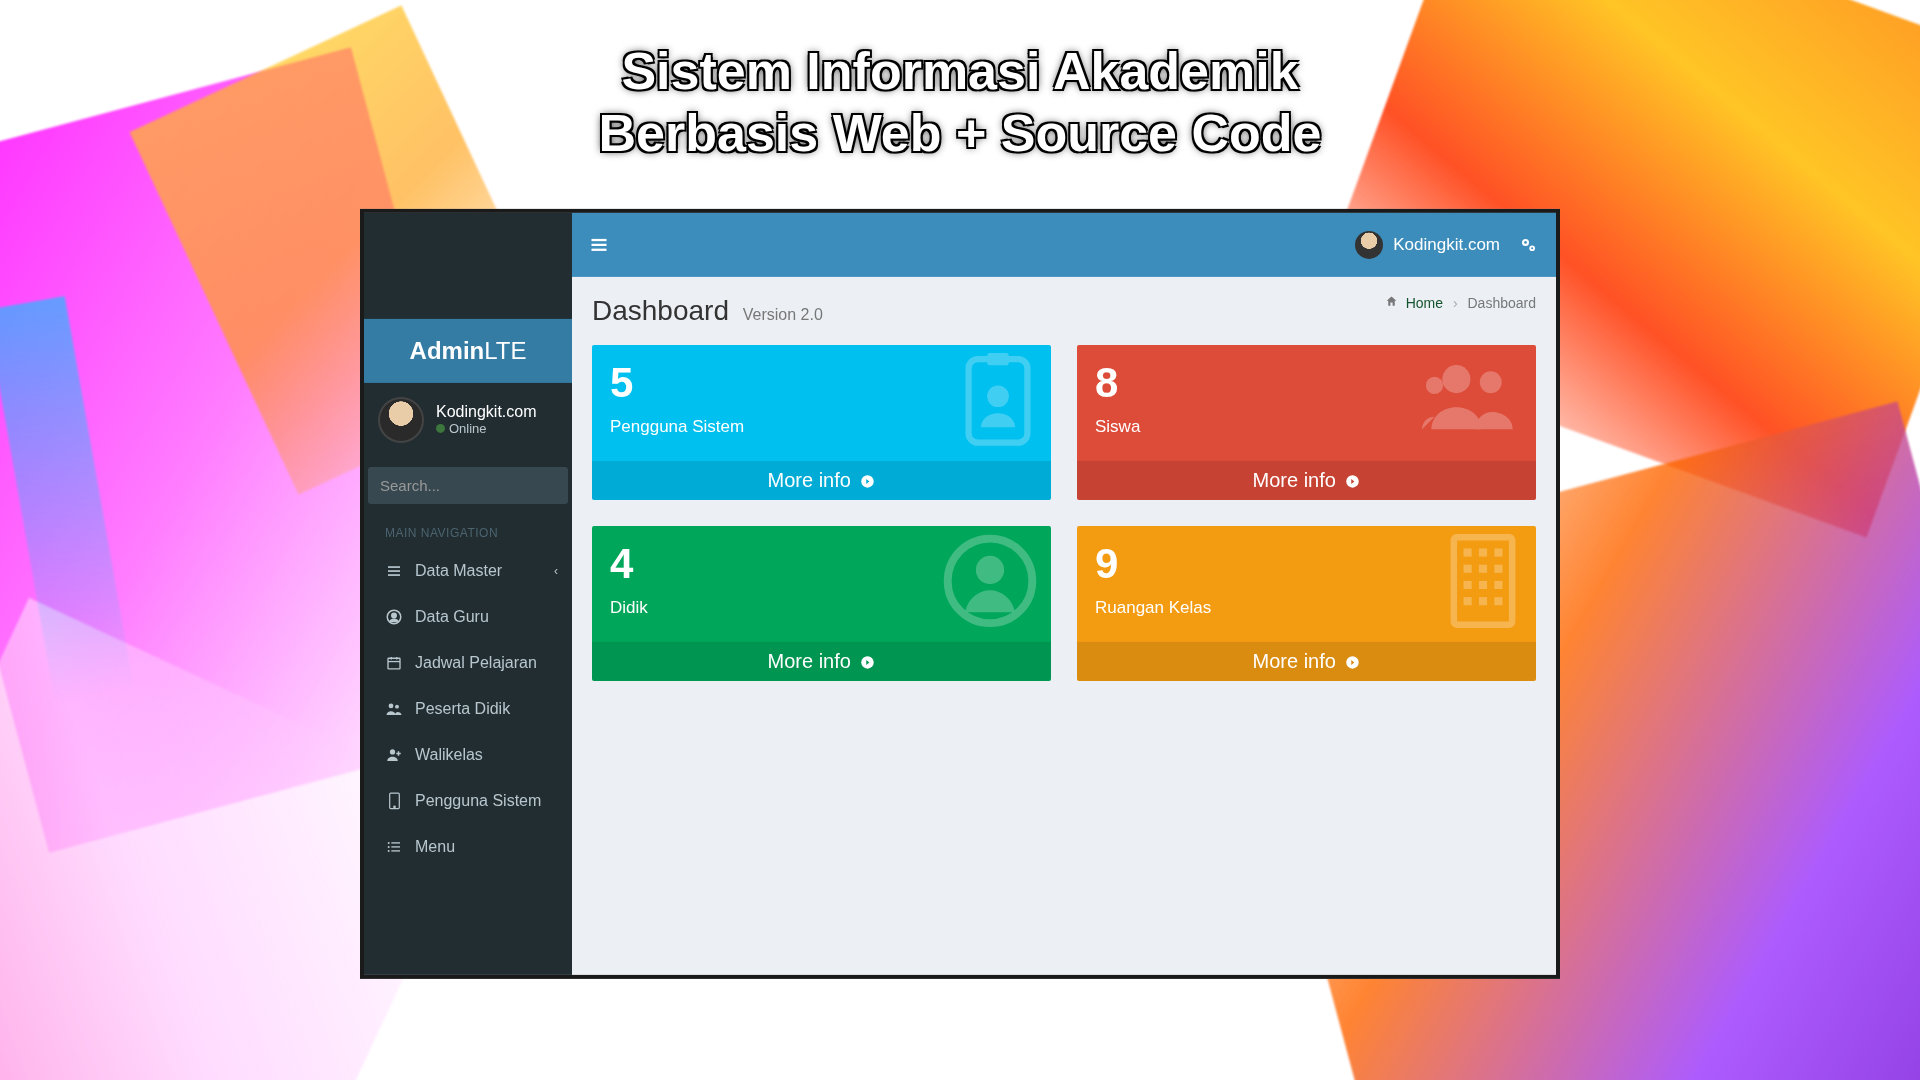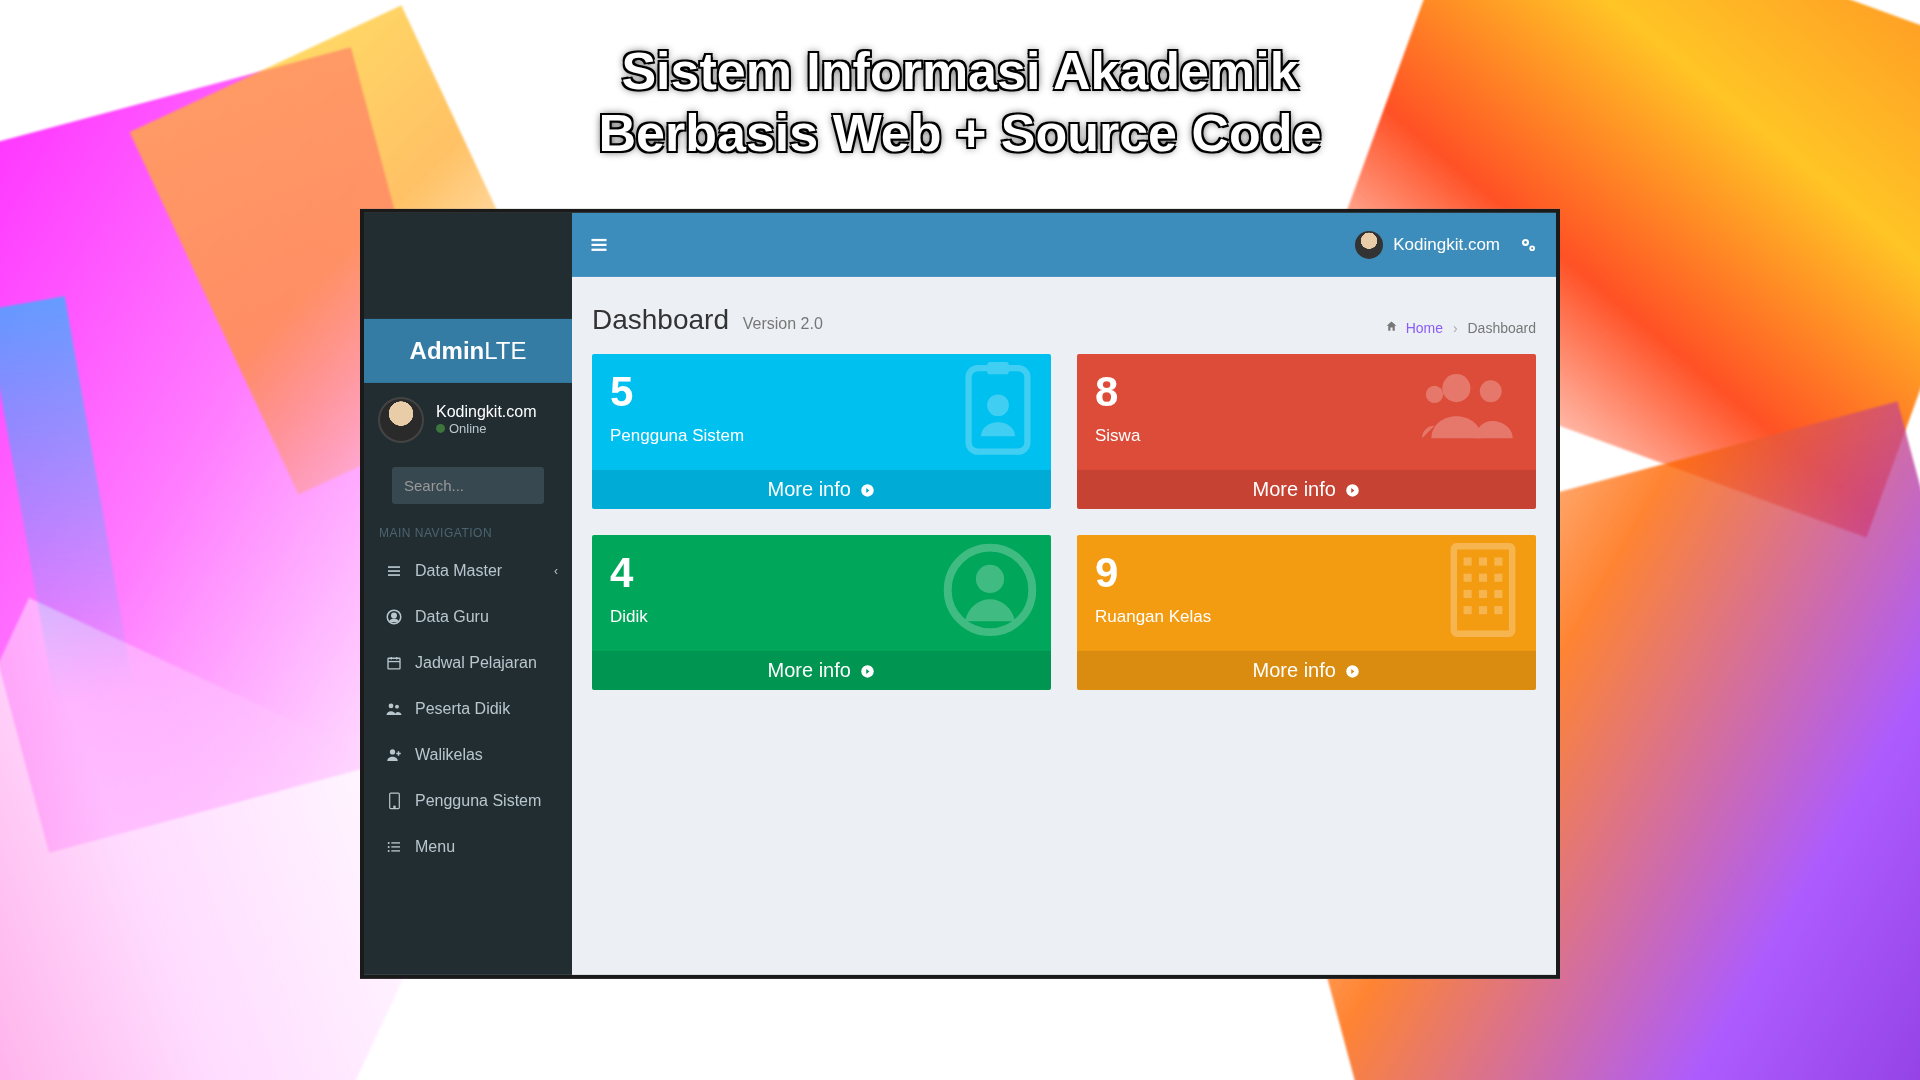--- a/index.html
+++ b/index.html
@@ -78,38 +78,39 @@
   gap: 12px;
 }
 .avatar {
   width: 46px; height: 46px; border-radius: 50%;
   background: radial-gradient(circle at 50% 35%, #e8cda8 35%, #2a2a2a 36%);
   border: 2px solid #444;
 }
 .user-info .uname { color: #fff; font-size: 16px; }
 .user-info .ustatus { font-size: 13px; color: #b8c7ce; }
 .status-dot { display: inline-block; width: 9px; height: 9px; background: #3c763d; border-radius: 50%; margin-right: 4px; }
-.search-wrap { padding: 10px 28px; }
+.search-wrap { padding: 10px 4px; }
 .search-box {
   display: flex;
   background: #374850;
   border-radius: 3px;
   align-items: center;
 }
 .search-box input {
   flex: 1; background: transparent; border: none; color: #ccc;
   padding: 10px 12px; font-size: 15px; outline: none;
 }
 .search-box input::placeholder { color: #999; }
 .search-box .search-btn { width: 40px; text-align: center; color: #999; cursor: pointer; }
 .nav-header {
   padding: 12px 15px 8px;
   font-size: 12px;
   color: #4b646f;
   letter-spacing: 0.5px;
+  margin-left: 6px;
 }
 .nav-item {
   display: flex;
   align-items: center;
   padding: 14px 16px;
   color: #b8c7ce;
   font-size: 16px;
   cursor: pointer;
   border-left: 3px solid transparent;
   position: relative;
@@ -135,29 +136,28 @@
 .burger { cursor: pointer; font-size: 18px; }
 .topbar-spacer { flex: 1; }
 .topbar-user { display: flex; align-items: center; gap: 10px; margin-right: 18px; cursor: pointer; }
 .topbar-user .tavatar { width: 28px; height: 28px; border-radius: 50%; background: radial-gradient(circle at 50% 35%, #e8cda8 35%, #333 36%); }
 .topbar-user .tname { font-size: 17px; }
 .gears-icon { cursor: pointer; font-size: 16px; }
 
 .content-header {
   padding: 18px 20px 8px;
   display: flex;
-  align-items: flex-end;
+  align-items: flex-start;
   justify-content: space-between;
-  margin-top: 9px;
 }
 .content-header h1 { font-size: 28px; font-weight: 400; color: #333; }
 .content-header h1 .sub { font-size: 16px; color: #777; margin-left: 6px; }
 .breadcrumb { font-size: 14px; color: #777; }
 .breadcrumb .sep { margin: 0 6px; color: #aaa; }
-.breadcrumb .home { color: #8b5cf6; }
+.breadcrumb .home { color: #14532d; }
 .breadcrumb .homeicon { margin-right: 4px; }
 
 .content-body { padding: 10px 20px; display: flex; flex-wrap: wrap; gap: 26px; }
 .small-box {
   width: calc(50% - 13px);
   color: #fff;
   position: relative;
   border-radius: 2px;
   overflow: hidden;
 }

